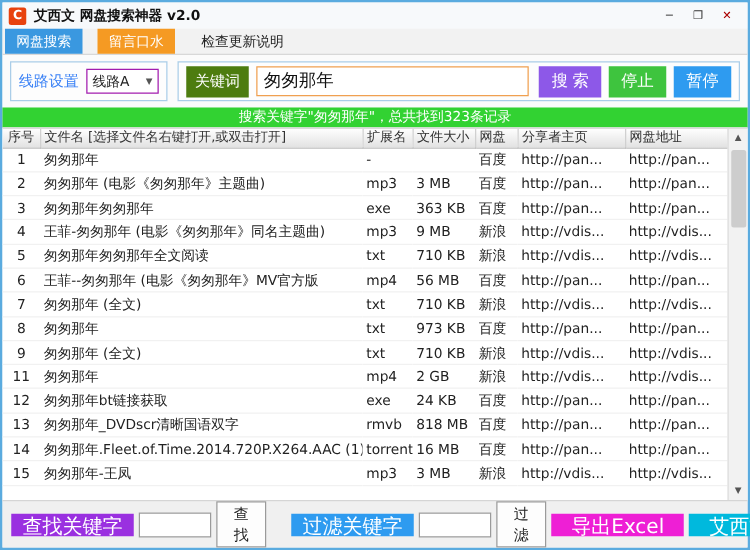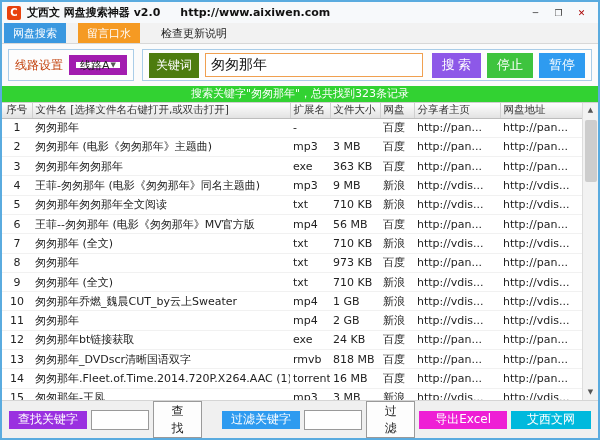--- a/index.html
+++ b/index.html
@@ -20,26 +20,26 @@
   
   .menubar { flex:0 0 20px; background:#f2f2f2; border-bottom:1px solid #d8d8d8; display:flex; align-items:stretch; padding-left:2px;gap:12px; }
   .menu-tab { padding:3px 9px 2px; font-size:11px; color:#222; white-space:nowrap; }
   .menu-tab.blue { background:#3a98e0; color:#fff; }
   .menu-tab.orange { background:#f59a23; color:#fff; }
 
   
   .toolbar { flex:0 0 42px; background:#fbfbfb; display:flex; align-items:center; padding:4px 6px; gap:8px; }
   .group { border:1px solid #aacde8; height:32px; display:flex; align-items:center; padding:0 6px; gap:6px; background:#fdfdfd; }
   .group.grow { flex:1; }
-  .line-label { color:#c2410c; font-size:12px; white-space:nowrap; }
-  .line-select { border:7px solid #a21caf; background:#fff; width:58px; height:20px; font-size:11px; display:flex; align-items:center; justify-content:space-between; padding:0 4px; }
+  .line-label { color:#3b82f6; font-size:12px; white-space:nowrap; }
+  .line-select { border:1px solid #a21caf; background:#fff; width:58px; height:20px; font-size:11px; display:flex; align-items:center; justify-content:space-between; padding:0 4px; }
   .line-select .chev { font-size:7px; color:#555; }
   .kw-label { background:#4d7c0f; color:#fff; padding:4px 7px; font-size:12px; white-space:nowrap; }
   .kw-input { border:1px solid #f0a050; width:218px; height:24px; font-size:14px; padding:0 5px; font-family:inherit; color:#111; outline:none; }
-  .btn { color:#fff; border:none; height:25px; padding:0 10px; font-size:13px; font-family:Liberation Serif, serif; white-space:nowrap; cursor:default; }
+  .btn { color:#fff; border:none; height:25px; padding:0 10px; font-size:13px; font-family:Liberation Sans, sans-serif; white-space:nowrap; cursor:default; }
   .btn.search { background:#8d58e8; margin-left:auto; }
   .btn.pause { background:#2e9bf0; }
   .btn.stop { background:#3ec43e; }
 
   
   .statusbar { flex:0 0 16px; background:#32d232; color:#fff; font-size:11px; text-align:center; line-height:16px; white-space:nowrap; overflow:hidden; }
 
   
   .table-wrap { flex:1; background:#fff; position:relative; overflow:hidden; border-top:1px solid #cfcfcf; }
   table { border-collapse:collapse; table-layout:fixed; width:580px; font-size:11px; }
@@ -48,37 +48,36 @@
   td.c-seq, th.c-seq { text-align:center; }
 
   
   .scrollbar { position:absolute; top:0; right:0; bottom:0; width:16px; background:#f2f2f2; border-left:1px solid #ddd; display:flex; flex-direction:column; align-items:center; }
   .scroll-arrow { width:16px; height:15px; font-size:7px; color:#555; text-align:center; line-height:15px; }
   .scroll-arrow.down { margin-top:auto; }
   .scroll-thumb { width:12px; height:62px; background:#cdcdcd; border-radius:2px; margin-top:2px; }
 
   
   .footer { flex:0 0 33px; background:#f0f0f0; border-top:1px solid #d5d5d5; display:flex; align-items:center; padding:0 7px; gap:4px; }
-  .fbtn { height:18px; color:#fff; border:none; font-size:12px; padding:0 9px; font-family:inherit; white-space:nowrap; cursor:default; }
+  .fbtn { height:18px; color:#fff; border:none; font-size:16px; padding:0 9px; font-family:inherit; white-space:nowrap; cursor:default; }
   .fbtn.findkw { background:#9a30e0; }
   .fbtn.filterkw { background:#2e9bf0; margin-left:16px; }
   .fbtn.export { background:#ee1fd5; margin-left:auto; padding:0 16px; }
   .fbtn.site { background:#00b9dd; padding:0 16px; }
   .finput { width:58px; height:20px; border:1px solid #9a9a9a; background:#fff; font-family:inherit; font-size:11px; padding:0 3px; outline:none; }
   .plain { height:37px; background:#fdfdfd; border:1px solid #9a9a9a; font-size:12px; padding:0 13px; font-family:inherit; color:#222; cursor:default; }
 </style>
 </head>
 <body>
 
 <div class="window">
 
   <div class="titlebar">
     <span class="app-icon">C</span>
     <span class="title">艾西文 网盘搜索神器 v2.0</span>
-    <span class="url">http://www.aixiwen.com</span>
     <div class="win-buttons">
       <span class="win-btn">─</span>
       <span class="win-btn">❐</span>
       <span class="win-btn close">✕</span>
     </div>
   </div>
 
   <div class="menubar">
     <span class="menu-tab blue">网盘搜索</span>
     <span class="menu-tab orange">留言口水</span>
@@ -210,29 +209,20 @@
   <tr>
     <td class="c-seq">9</td>
     <td>匆匆那年 (全文)</td>
     <td>txt</td>
     <td>710 KB</td>
     <td>新浪</td>
     <td>http://vdis...</td>
     <td>http://vdis...</td>
   </tr>
 
-  <tr>
-    <td class="c-seq">10</td>
-    <td>匆匆那年乔燃_魏晨CUT_by云上Sweater</td>
-    <td>mp4</td>
-    <td>1 GB</td>
-    <td>新浪</td>
-    <td>http://vdis...</td>
-    <td>http://vdis...</td>
-  </tr>
 
   <tr>
     <td class="c-seq">11</td>
     <td>匆匆那年</td>
     <td>mp4</td>
     <td>2 GB</td>
     <td>新浪</td>
     <td>http://vdis...</td>
     <td>http://vdis...</td>
   </tr>

